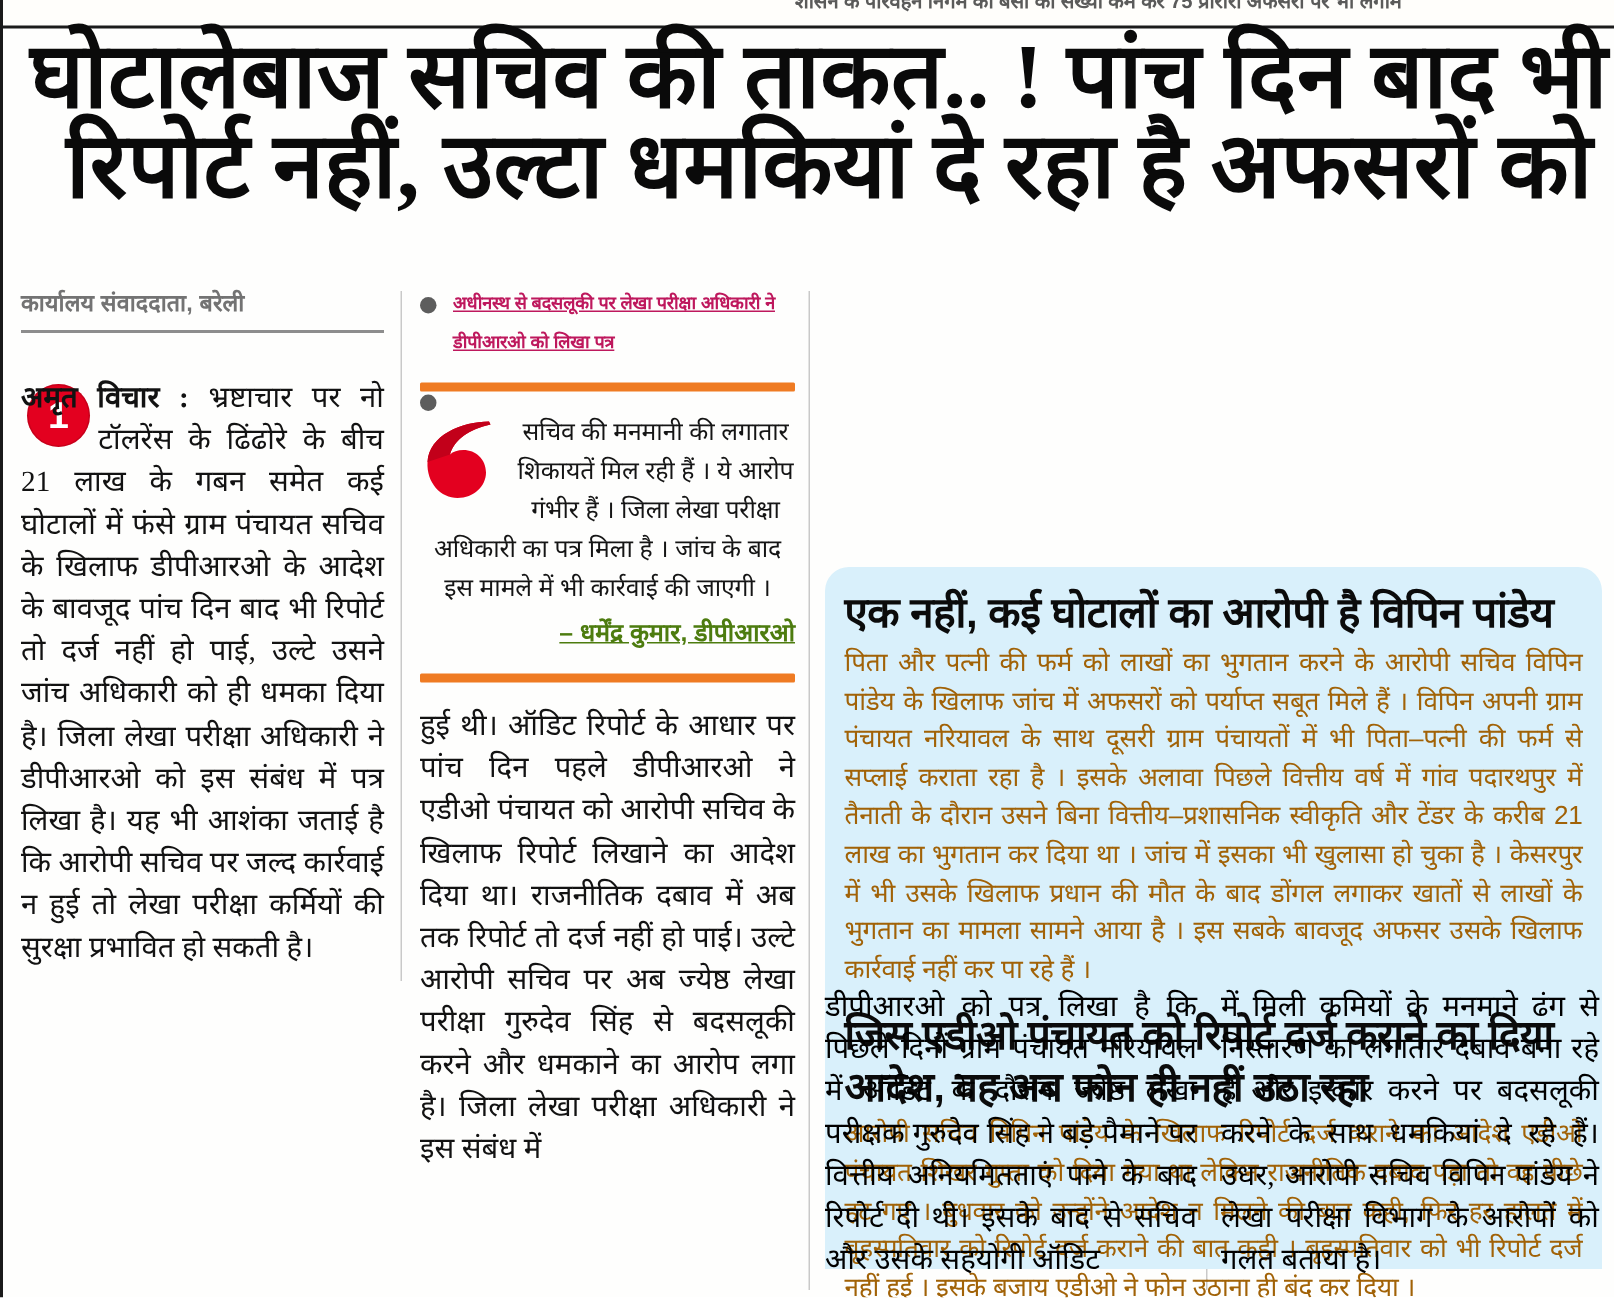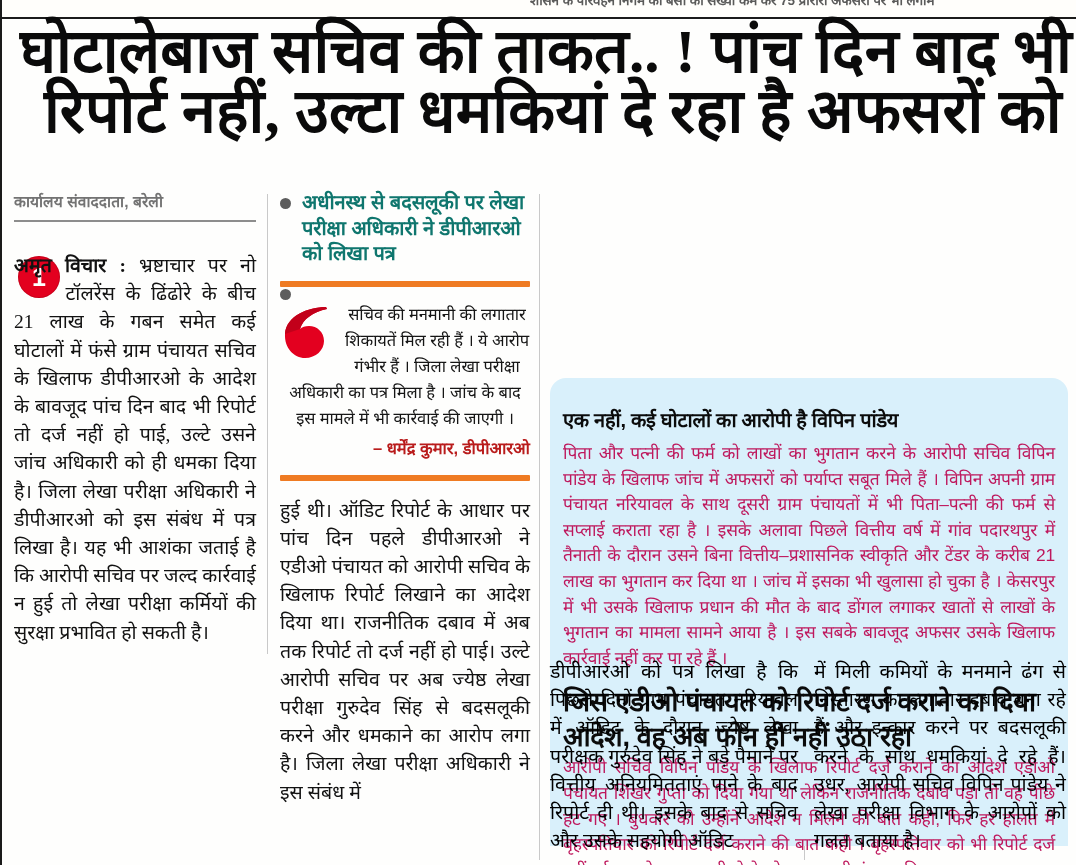--- a/index.html
+++ b/index.html
@@ -150,24 +150,25 @@
     list-style: none;
     margin: 0 0 0 0;
     padding: 0;
   }
   .bullets li {
     position: relative;
     padding-left: 22px;
     margin-bottom: 14px;
     font-family: "Liberation Sans", sans-serif;
     font-weight: 700;
-    font-size: 20px;
+    font-size: 12px;
     line-height: 25.5px;
-    color: #0f766e;
+    color: #be185d;
     letter-spacing: -0.1px;
+    text-decoration: underline;
   }
   .bullets li .dot {
     position: absolute;
     left: 0; top: 8px;
     width: 11px; height: 11px;
     border-radius: 50%;
     background: #5d5d5d;
   }
 
   .orange-bar {
@@ -195,60 +196,60 @@
     line-height: 26px;
     color: #151515;
     text-align: center;
     letter-spacing: -0.1px;
   }
   .quote-attr {
     font-family: "Liberation Sans", sans-serif;
     font-weight: 700;
     font-size: 16.5px;
     line-height: 26px;
-    color: #b91c1c;
+    color: #4d7c0f;
     text-align: right;
     margin-top: 4px;
     clear: both;
+    text-decoration: underline;
   }
 
   
   .blue-panel {
     position: absolute;
     left: 548px;
     top: 188px;
     width: 518px;
     height: 468px;
     background: #d9f0fb;
     border-top-left-radius: 16px;
     border-top-right-radius: 16px;
     box-sizing: border-box;
     padding: 14px 13px 10px 13px;
   }
   .panel-head {
     font-family: "Liberation Sans", sans-serif;
     font-weight: 700;
-    font-size: 20px;
+    font-size: 28px;
     line-height: 33px;
     color: #0b0b0b;
     letter-spacing: -0.3px;
     margin-bottom: 4px;
-    margin-top: 12px;
   }
   .panel-head.h2 {
     font-size: 27px;
     line-height: 35px;
     margin-top: 14px;
     margin-bottom: 0;
   }
   .panel-txt {
     font-family: "Liberation Sans", sans-serif;
     font-size: 17.4px;
     line-height: 25.6px;
-    color: #be185d;
+    color: #a16207;
     text-align: justify;
     letter-spacing: -0.15px;
   }
 
   
   .col3 {
     position: absolute;
     left: 548px;
     top: 468px;
     width: 248px;

